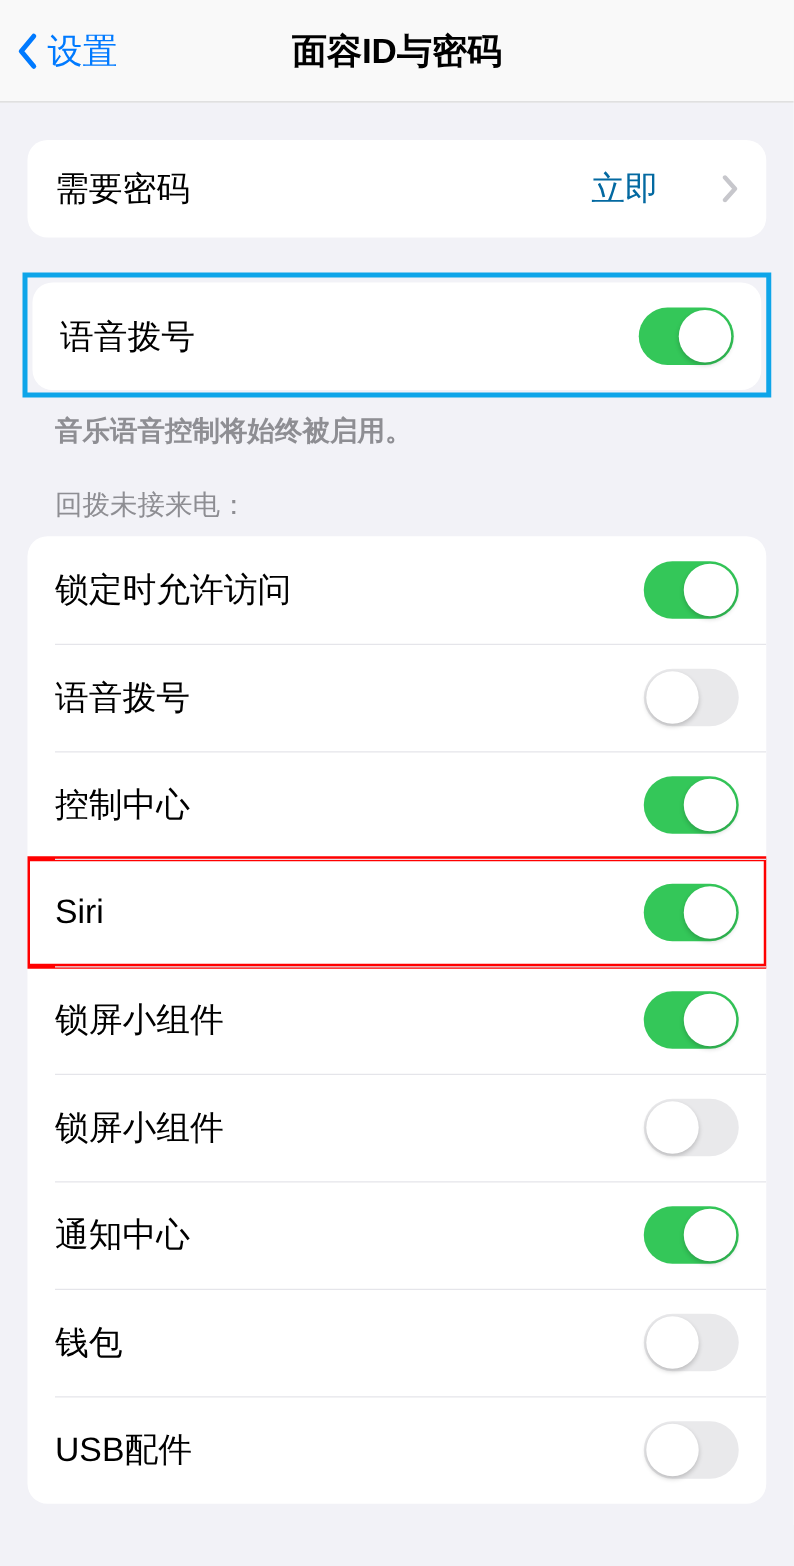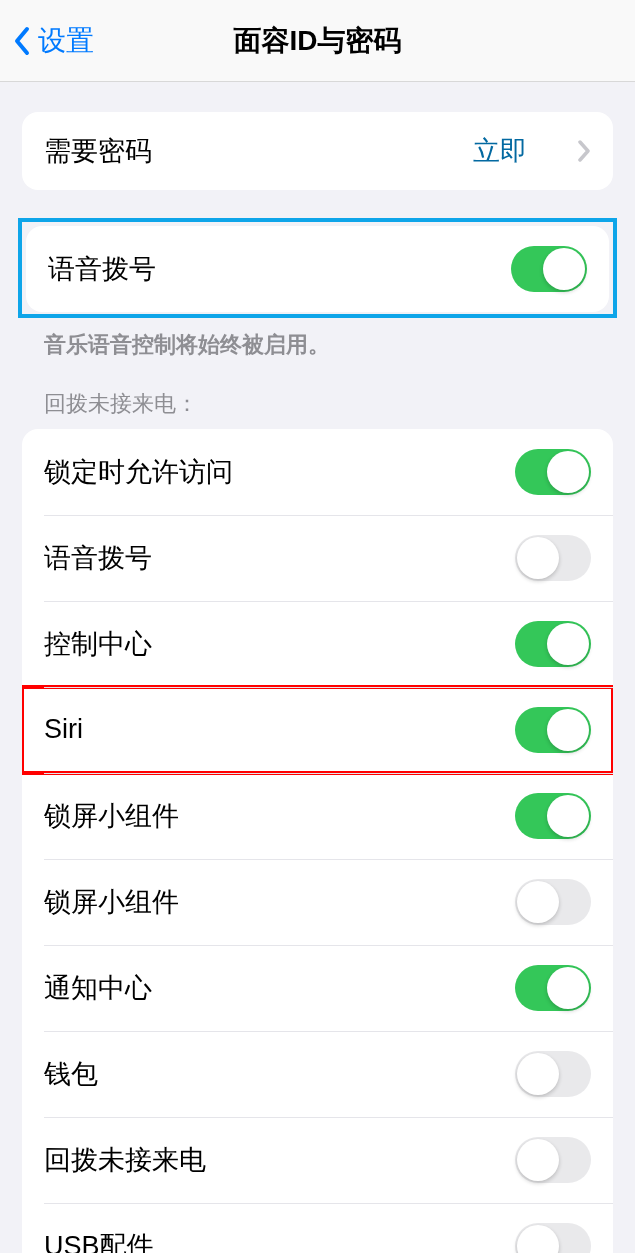--- a/index.html
+++ b/index.html
@@ -278,26 +278,20 @@
             <div class="toggle-knob"></div>
           </div>
         </div>
         <div class="row">
           <div class="row-label">钱包</div>
           <div class="toggle off">
             <div class="toggle-knob"></div>
           </div>
         </div>
         <div class="row">
-          <div class="row-label">回拨未接来电</div>
-          <div class="toggle off">
-            <div class="toggle-knob"></div>
-          </div>
-        </div>
-        <div class="row">
           <div class="row-label">USB配件</div>
           <div class="toggle off">
             <div class="toggle-knob"></div>
           </div>
         </div>
       </div>
 
   </div>
 
 </div>

